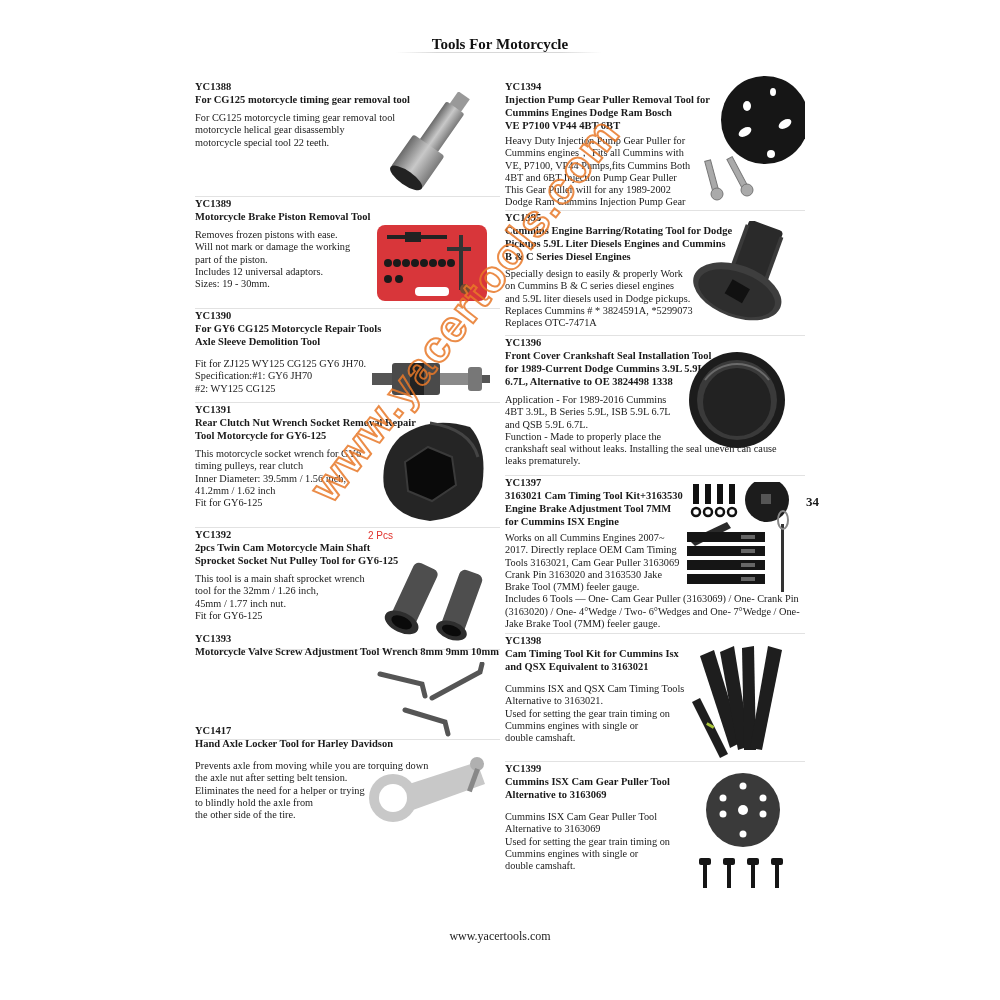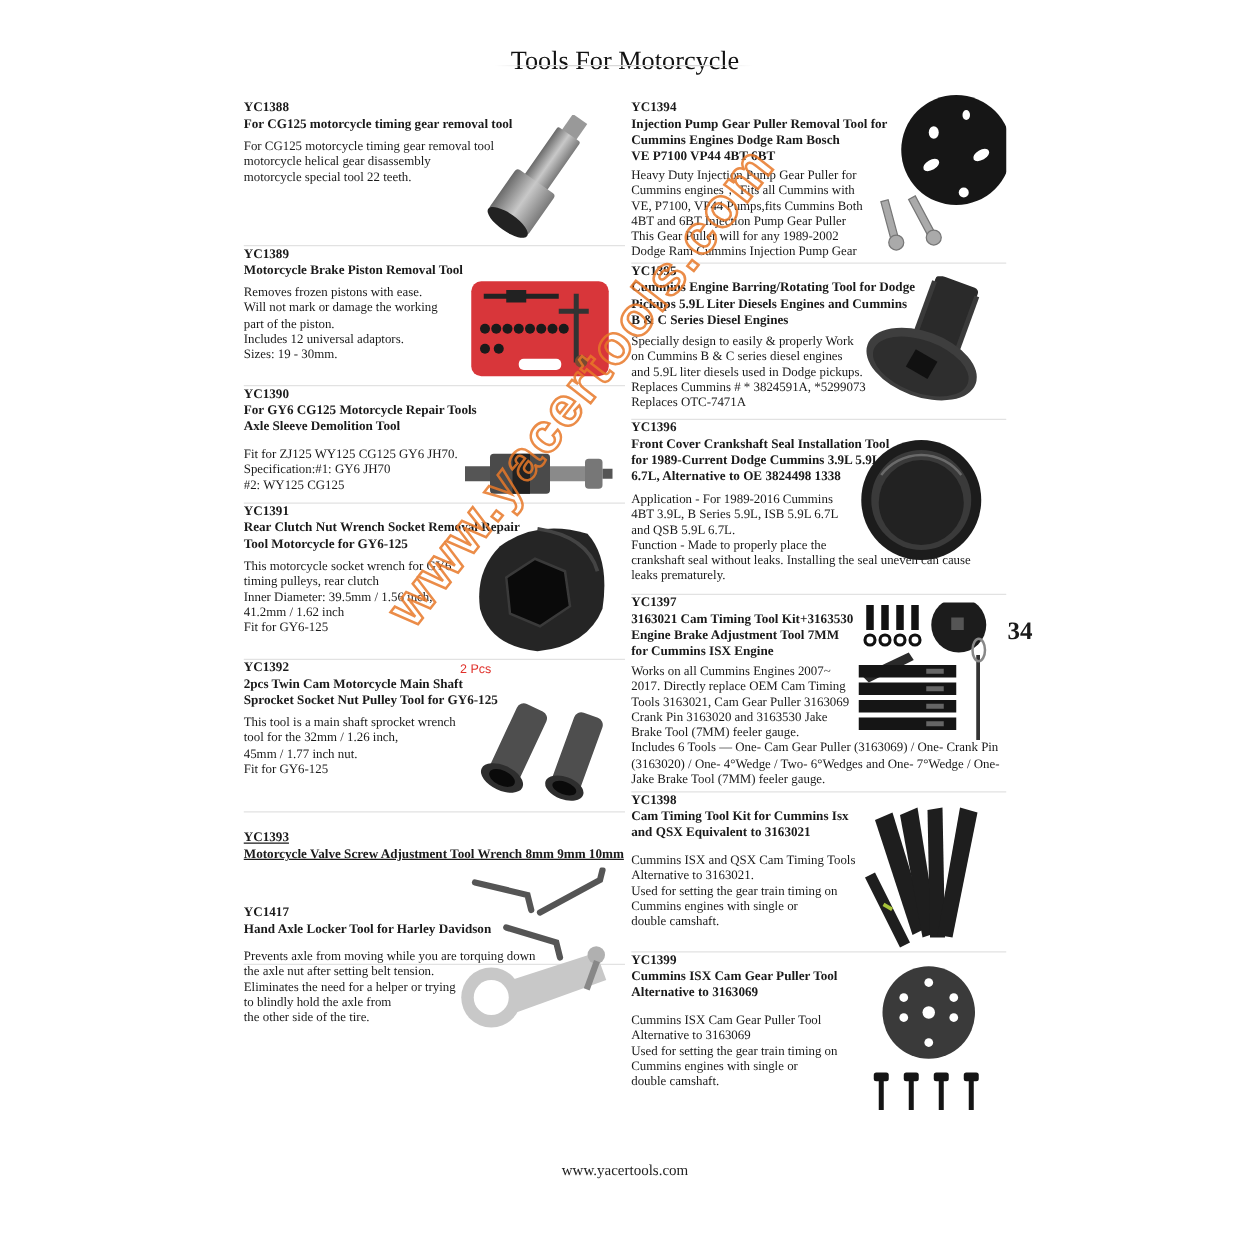--- a/index.html
+++ b/index.html
@@ -1,33 +1,33 @@
 <!DOCTYPE html>
 <html><head>
 <meta charset="utf-8">
 <style>
   html, body { margin: 0; padding: 0; }
   body { width: 1000px; height: 1000px; background: #ffffff; position: relative; overflow: hidden;
          font-family: "Liberation Serif", "DejaVu Serif", serif; color: #1a1a1a; }
   .page-title { position: absolute; top: 36px; left: 0; width: 1000px; text-align: center;
-    font-weight: normal; font-size: 21px; color: #111; }
+    font-weight: bold; font-size: 15px; color: #111; }
   .title-rule { position: absolute; top: 52px; left: 396px; width: 206px; height: 1px;
     background: linear-gradient(to right, rgba(0,0,0,0), #d8d8d8 20%, #d8d8d8 80%, rgba(0,0,0,0)); }
   .col { position: absolute; top: 80px; }
   .col-left { left: 195px; width: 305px; }
   .col-right { left: 505px; width: 300px; }
   .item { position: absolute; left: 0; right: 0; }
   .item .sep { position: absolute; left: 0; right: 0; bottom: 0; height: 1px; background: #e2e2e2; }
   .code { font-weight: bold; font-size: 10.5px; line-height: 13px; }
   .name { font-weight: bold; font-size: 10.5px; line-height: 13px; }
   .desc { font-size: 10.3px; line-height: 12.3px; margin-top: 6px; }
   .desc div { white-space: nowrap; }
   .pic { position: absolute; }
   .footer { position: absolute; top: 929px; left: 0; width: 1000px; text-align: center; font-size: 12px; color: #222; }
-  .page-num { position: absolute; left: 806px; top: 494px; font-size: 20px; font-weight: bold; }
+  .page-num { position: absolute; left: 806px; top: 494px; font-size: 13px; font-weight: bold; }
   .badge-2pcs { position: absolute; font-family: "Liberation Sans", sans-serif; font-size: 10px; color: #e0302a; }
   .watermark { position: absolute; left: 300px; top: 480px; transform: rotate(-52deg); transform-origin: left top;
     font-family: "Liberation Sans", sans-serif; font-weight: bold; font-size: 44px; letter-spacing: 2px;
     color: rgba(255,255,255,0.0); -webkit-text-stroke: 2px rgba(232,120,40,0.85); white-space: nowrap; pointer-events: none; }
 </style>
 </head>
 <body>
 
 <div class="page-title">Tools For Motorcycle</div>
 <div class="title-rule"></div>
@@ -162,21 +162,21 @@
         </g>
       <g transform="rotate(20 90 45)">
           <rect x="78" y="8" width="24" height="62" rx="6" fill="#4e4e4e"></rect>
           <ellipse cx="90" cy="70" rx="16" ry="9" fill="#2e2e2e"></ellipse>
           <ellipse cx="90" cy="70" rx="10" ry="5" fill="#0a0a0a"></ellipse>
         </g>
     </svg>
     <div class="sep"></div>
   </div>
 
-  <div class="item" style="top:584px; height:108px;text-decoration:underline;">
+  <div class="item" style="top:552px; height:108px;">
     <div class="code">YC1393</div>
     <div class="name">
         <div>Motorcycle Valve Screw Adjustment Tool Wrench 8mm 9mm 10mm</div>
       </div>
     <svg class="pic" style="left:175px; top:30px;" width="125" height="75" viewBox="0 0 125 75">
       <g stroke="#555" stroke-width="5" stroke-linecap="round" fill="none">
         <path d="M10 12 L52 22 L55 34"></path>
         <path d="M62 36 L110 10 L112 2"></path>
         <path d="M35 48 L75 60 L78 72"></path>
       </g>

